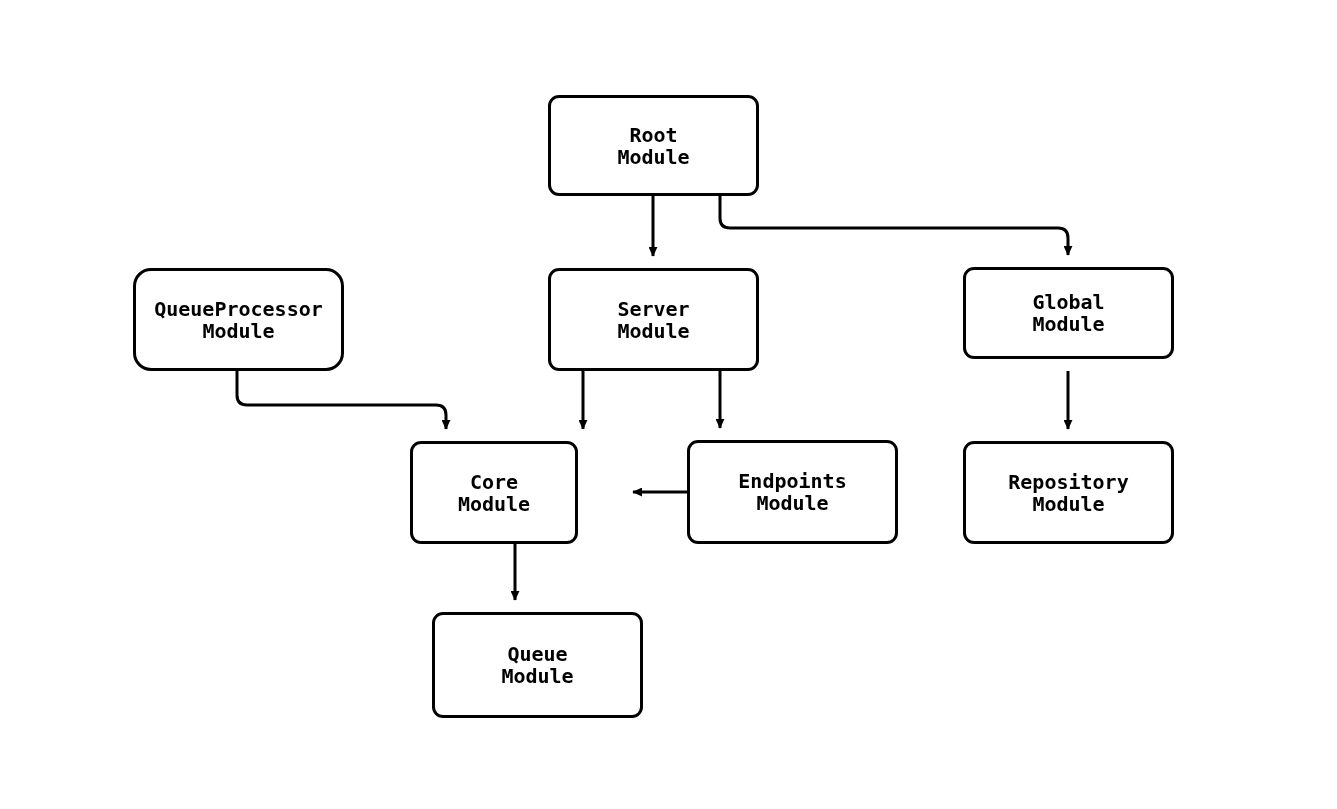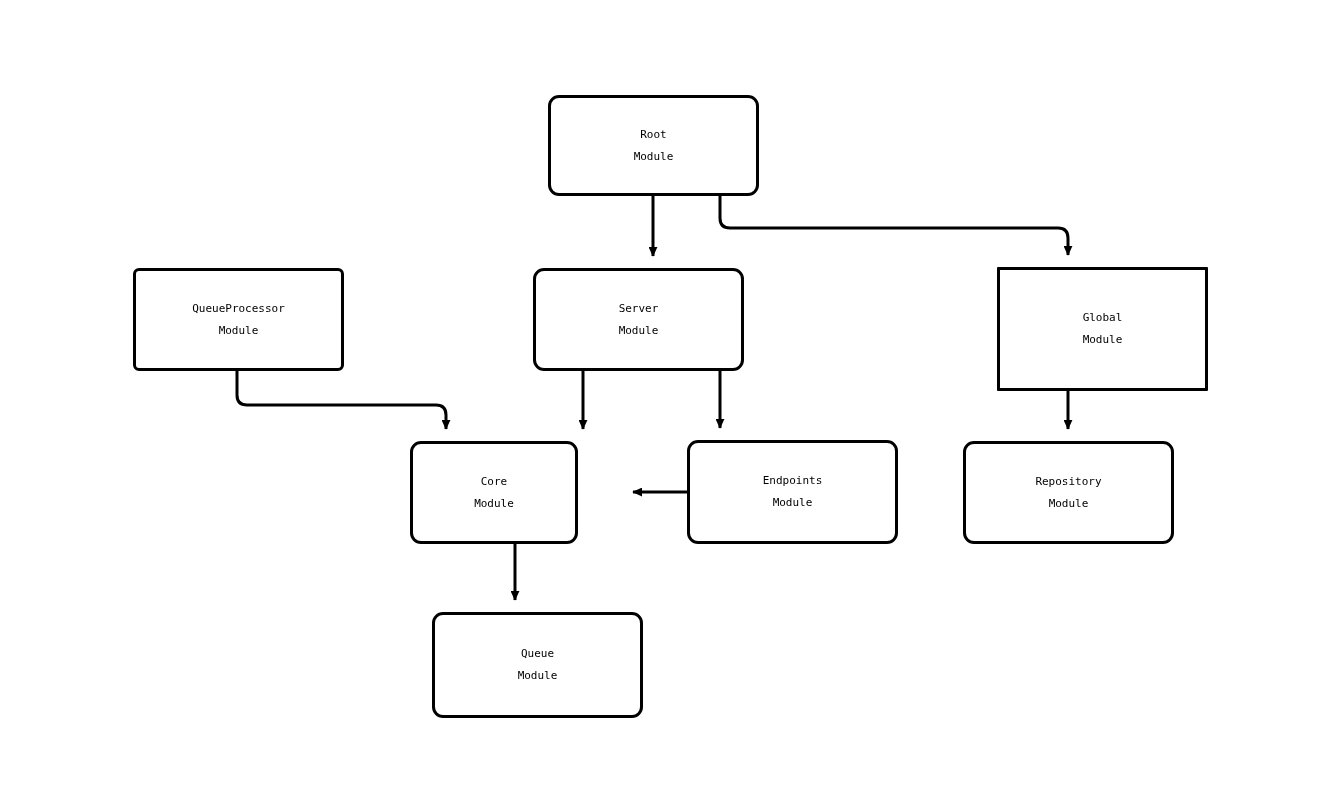--- a/index.html
+++ b/index.html
@@ -33,22 +33,22 @@
     border: 3px solid #000000;
     border-radius: 11px;
     display: flex;
     flex-direction: column;
     align-items: center;
     justify-content: center;
     z-index: 2;
   }
   .node-line {
     font-family: "DejaVu Sans Mono", monospace;
-    font-size: 11px;
-    font-weight: normal;
+    font-size: 20px;
+    font-weight: bold;
     line-height: 22px;
     color: #000000;
     white-space: pre;
     letter-spacing: 0px;
     text-align: center;
   }
 </style>
 </head>
 <body>
 
@@ -70,31 +70,31 @@
         <path d="M 1068 371 L 1068 429" marker-end="url(#arrowhead)"></path>
         <path d="M 515 544 L 515 600" marker-end="url(#arrowhead)"></path>
       </g>
   </svg>
 
   <div class="node" style="left: 548px; top: 95px; width: 211px; height: 101px; border-width: 3px; border-color: rgb(0, 0, 0); border-radius: 11px;">
     <span class="node-line">Root</span>
     <span class="node-line">Module</span>
   </div>
 
-  <div class="node" style="left: 133px; top: 268px; width: 211px; height: 103px; border-width: 3px; border-color: rgb(0, 0, 0); border-radius: 6px;">
+  <div class="node" style="left: 133px; top: 268px; width: 211px; height: 103px; border-width: 3px; border-color: rgb(0, 0, 0); border-radius: 18px;">
     <span class="node-line">QueueProcessor</span>
     <span class="node-line">Module</span>
   </div>
 
-  <div class="node" style="left: 533px; top: 268px; width: 211px; height: 103px; border-width: 3px; border-color: rgb(0, 0, 0); border-radius: 11px;">
+  <div class="node" style="left: 548px; top: 268px; width: 211px; height: 103px; border-width: 3px; border-color: rgb(0, 0, 0); border-radius: 11px;">
     <span class="node-line">Server</span>
     <span class="node-line">Module</span>
   </div>
 
-  <div class="node" style="left: 963px; top: 267px; width: 211px; height: 124px; border-width: 3px; border-color: rgb(0, 0, 0); border-radius: 1px; margin-left: 34px;">
+  <div class="node" style="left: 963px; top: 267px; width: 211px; height: 92px; border-width: 3px; border-color: rgb(0, 0, 0); border-radius: 11px;">
     <span class="node-line">Global</span>
     <span class="node-line">Module</span>
   </div>
 
   <div class="node" style="left: 410px; top: 441px; width: 168px; height: 103px; border-width: 3px; border-color: rgb(0, 0, 0); border-radius: 11px;">
     <span class="node-line">Core</span>
     <span class="node-line">Module</span>
   </div>
 
   <div class="node" style="left: 687px; top: 440px; width: 211px; height: 104px; border-width: 3px; border-color: rgb(0, 0, 0); border-radius: 11px;">

